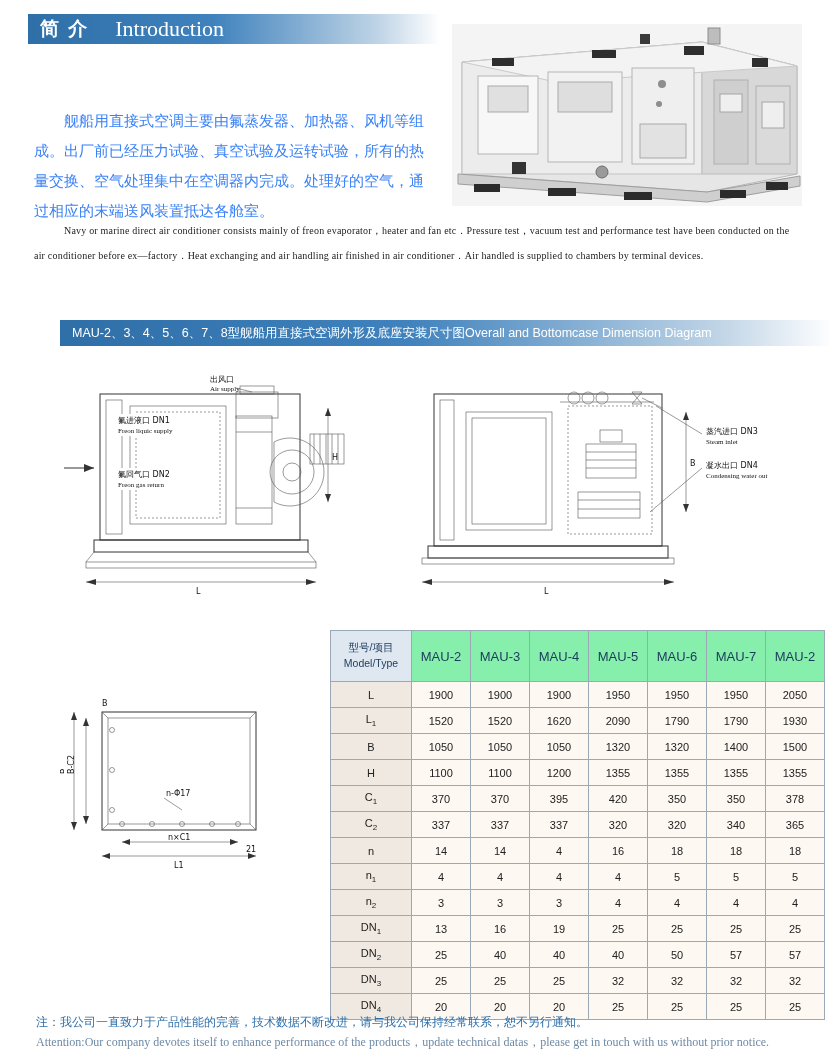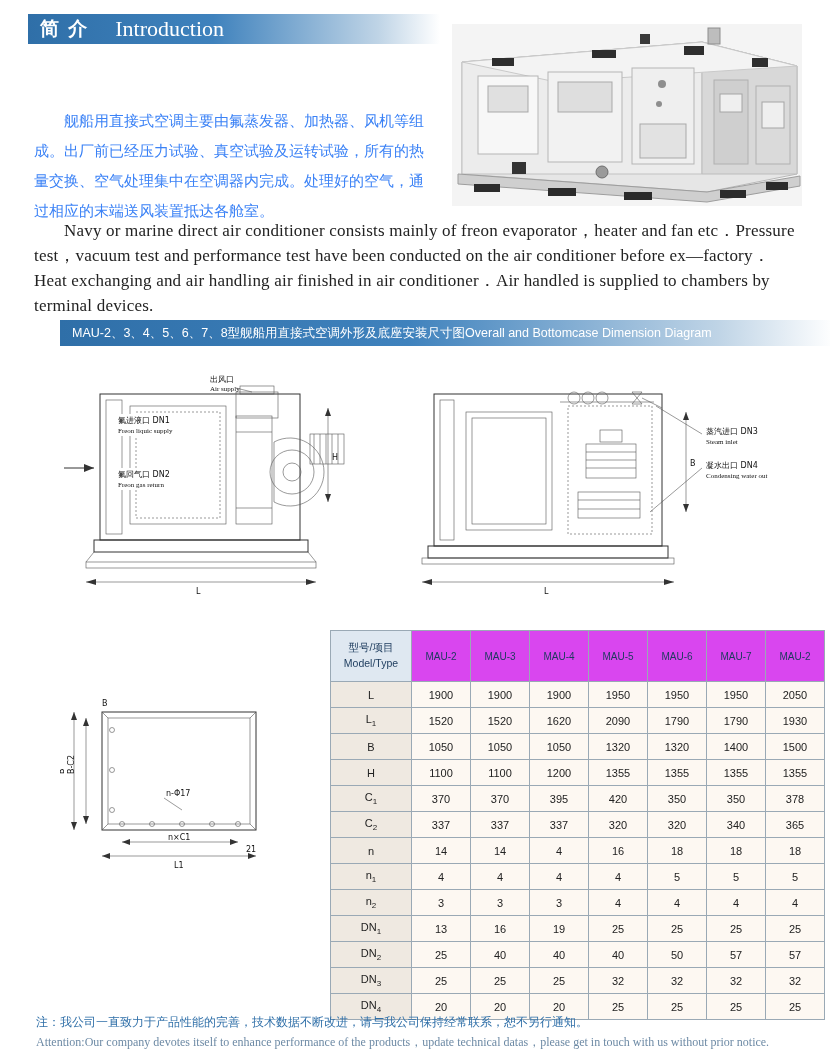--- a/index.html
+++ b/index.html
@@ -32,21 +32,21 @@
   #intro-cn{
     position:absolute;left:34px;top:62px;width:392px;
     font-size:15px;line-height:30px;color:#3b82f6;
     text-indent:30px;
     font-family:Liberation Serif, serif;
     margin-top:44px;
   }
   
   #intro-en{
     position:absolute;left:34px;top:218px;width:768px;
-    font-size:17px;line-height:25px;color:#222;
+    font-size:10px;line-height:25px;color:#222;
     text-indent:30px;
     font-family:"Liberation Serif", serif;
     letter-spacing:.2px;
   }
 
   
   #photo{
     position:absolute;left:452px;top:24px;width:350px;height:182px;
     background:#f2f2f2;
   }
@@ -67,23 +67,23 @@
     border:1px solid #9aa9b5;
     text-align:center;
     vertical-align:middle;
     padding:0;
     width:58px;height:25px;
     background:#fdf8f2;
     font-weight:normal;
     color:#222;
   }
   #spec-table th{
-    background:#d946ef;
+    background:#86efac;
     color:#1b3a5c;
-    font-size:10px;
+    font-size:13px;
   }
   #spec-table td.rowhead{
     background:#efe9e1;
     width:80px;
     font-size:11px;
   }
   #spec-table th.corner{
     width:80px;height:50px;line-height:1.5;
     background:#dfe8f1;
     font-size:10.5px;

